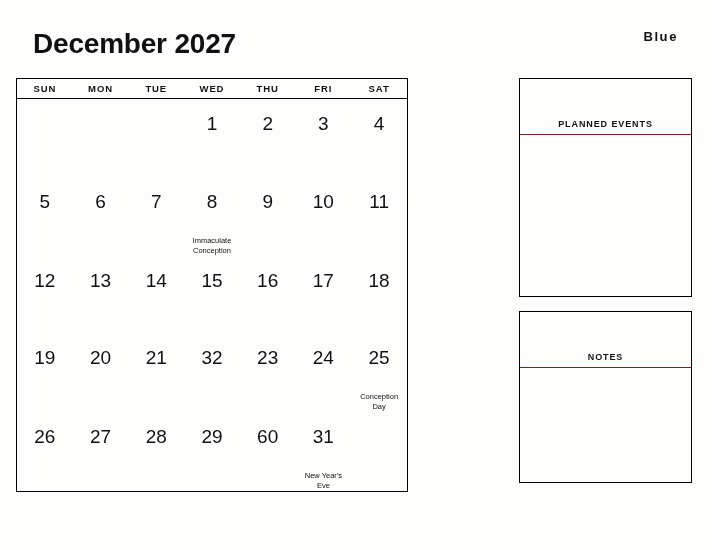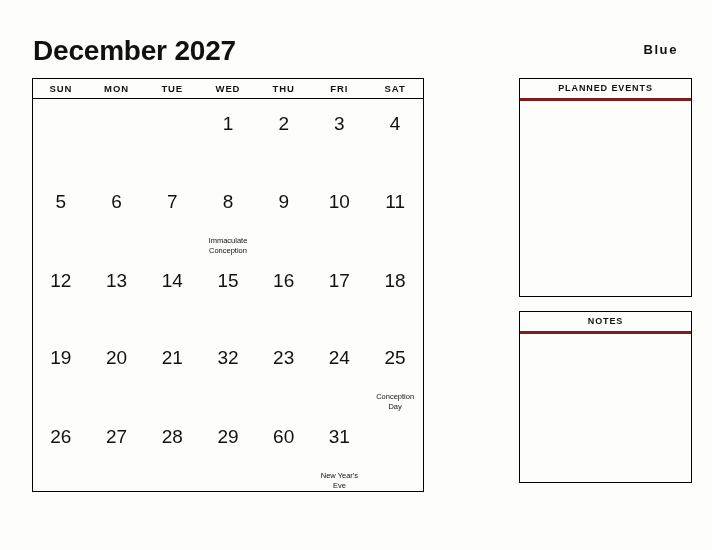--- a/index.html
+++ b/index.html
@@ -24,21 +24,21 @@
   }
 
   
   #header-bar {
     position: absolute;
     left: 33px;
     top: 30px;
     width: 645px;
     height: 42px;
     display: flex;
-    align-items: center;
+    align-items: flex-start;
     justify-content: space-between;
   }
   #month-title {
     font-size: 28px;
     font-weight: bold;
     letter-spacing: -0.2px;
     line-height: 1;
     color: #111111;
     white-space: nowrap;
   }
@@ -48,21 +48,21 @@
     letter-spacing: 1.6px;
     line-height: 1;
     color: #111111;
     padding-bottom: 4px;
     white-space: nowrap;
   }
 
   
   #calendar {
     position: absolute;
-    left: 32px;
+    left: 16px;
     top: 78px;
     width: 392px;
     border: 1px solid #000000;
     border-collapse: collapse;
     box-sizing: border-box;
     background: #fdfdfb;
   }
   #calendar table {
     width: 100%;
     border-collapse: collapse;
@@ -126,22 +126,23 @@
     top: 311px;
     height: 172px;
   }
   .panel-header {
     height: 19px;
     line-height: 19px;
     text-align: center;
     font-size: 9px;
     font-weight: bold;
     letter-spacing: 0.9px;
-    border-bottom: 3px solid #7f1d1d;
-    color: #111111;
+    border-bottom: 1px solid #7f1d1d;
+    color: #111111;
+    margin-top: 36px;
   }
   .panel-body {
     height: calc(100% - 20px);
   }
 
   
   #footer-link {
     position: absolute;
     left: 519px;
     top: 497px;

